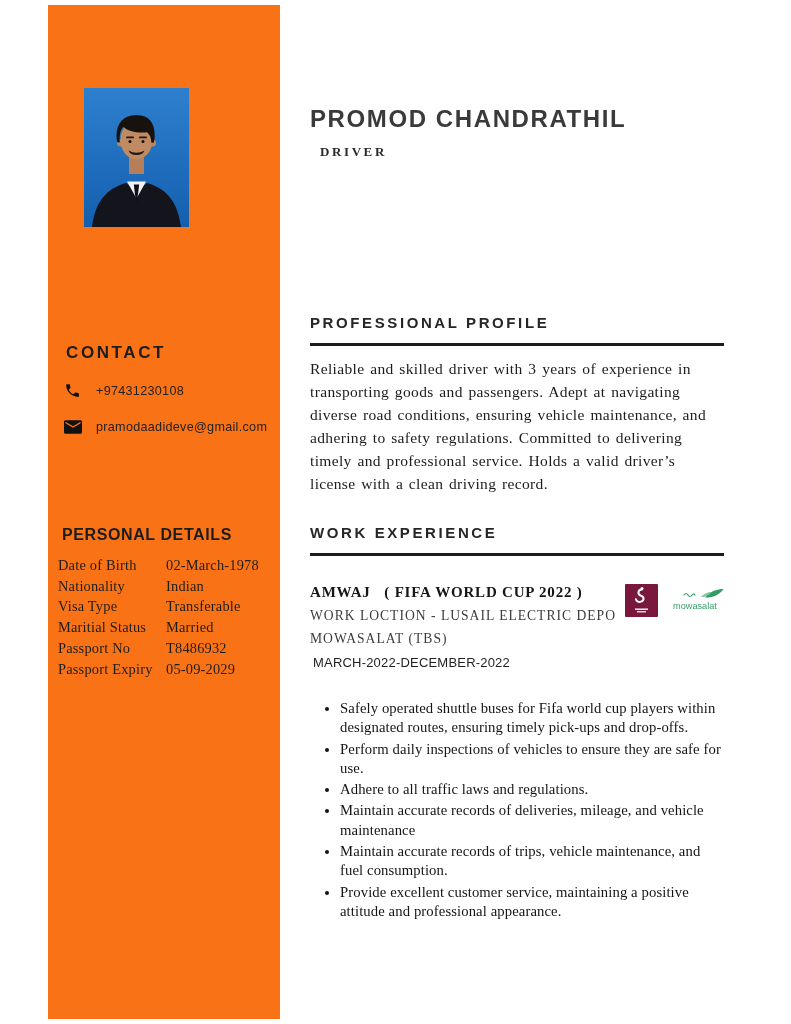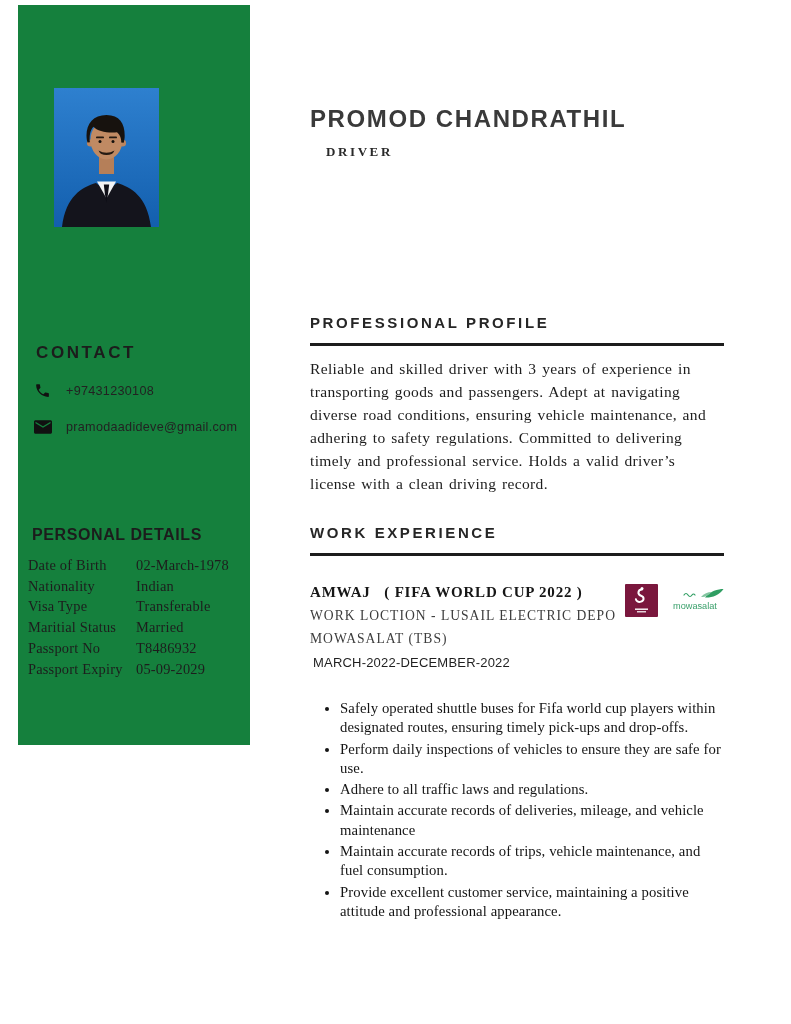--- a/index.html
+++ b/index.html
@@ -10,23 +10,23 @@
     height: 1024px;
     background: #ffffff;
     overflow: hidden;
     font-family: "Liberation Serif", serif;
     color: #1e1e1e;
   }
 
   
   .sidebar {
     position: absolute;
-    left: 18px; top: 5px;
-    width: 232px; height: 740px;
-    background: #15803d;
+    left: 48px; top: 5px;
+    width: 232px; height: 1014px;
+    background: #f97316;
   }
   .photo {
     position: absolute;
     left: 36px; top: 83px;
     width: 105px; height: 139px;
     overflow: hidden;
   }
   .photo svg { display: block; }
 
   .contact { position: absolute; left: 16px; top: 338px; width: 208px; }
@@ -63,21 +63,21 @@
   
   .main { position: absolute; left: 310px; top: 0; width: 414px; height: 1024px; }
   .name {
     position: absolute; top: 105px; left: 0; margin: 0;
     font-family: "Liberation Sans", sans-serif;
     font-size: 24px; font-weight: 700;
     letter-spacing: 1.6px; color: #3a3a3a;
     white-space: nowrap;
   }
   .role {
-    position: absolute; top: 144px; left: 16px;
+    position: absolute; top: 144px; left: 10px;
     font-weight: 700; font-size: 13px;
     letter-spacing: 2.6px; color: #2a2a2a;
   }
   .sec { position: absolute; left: 0; width: 100%; }
   .sec-profile { top: 314px; }
   .sec-exp { top: 524px; }
   .sec-h {
     margin: 0 0 12px;
     font-family: "Liberation Sans", sans-serif;
     font-size: 15px; font-weight: 700;

